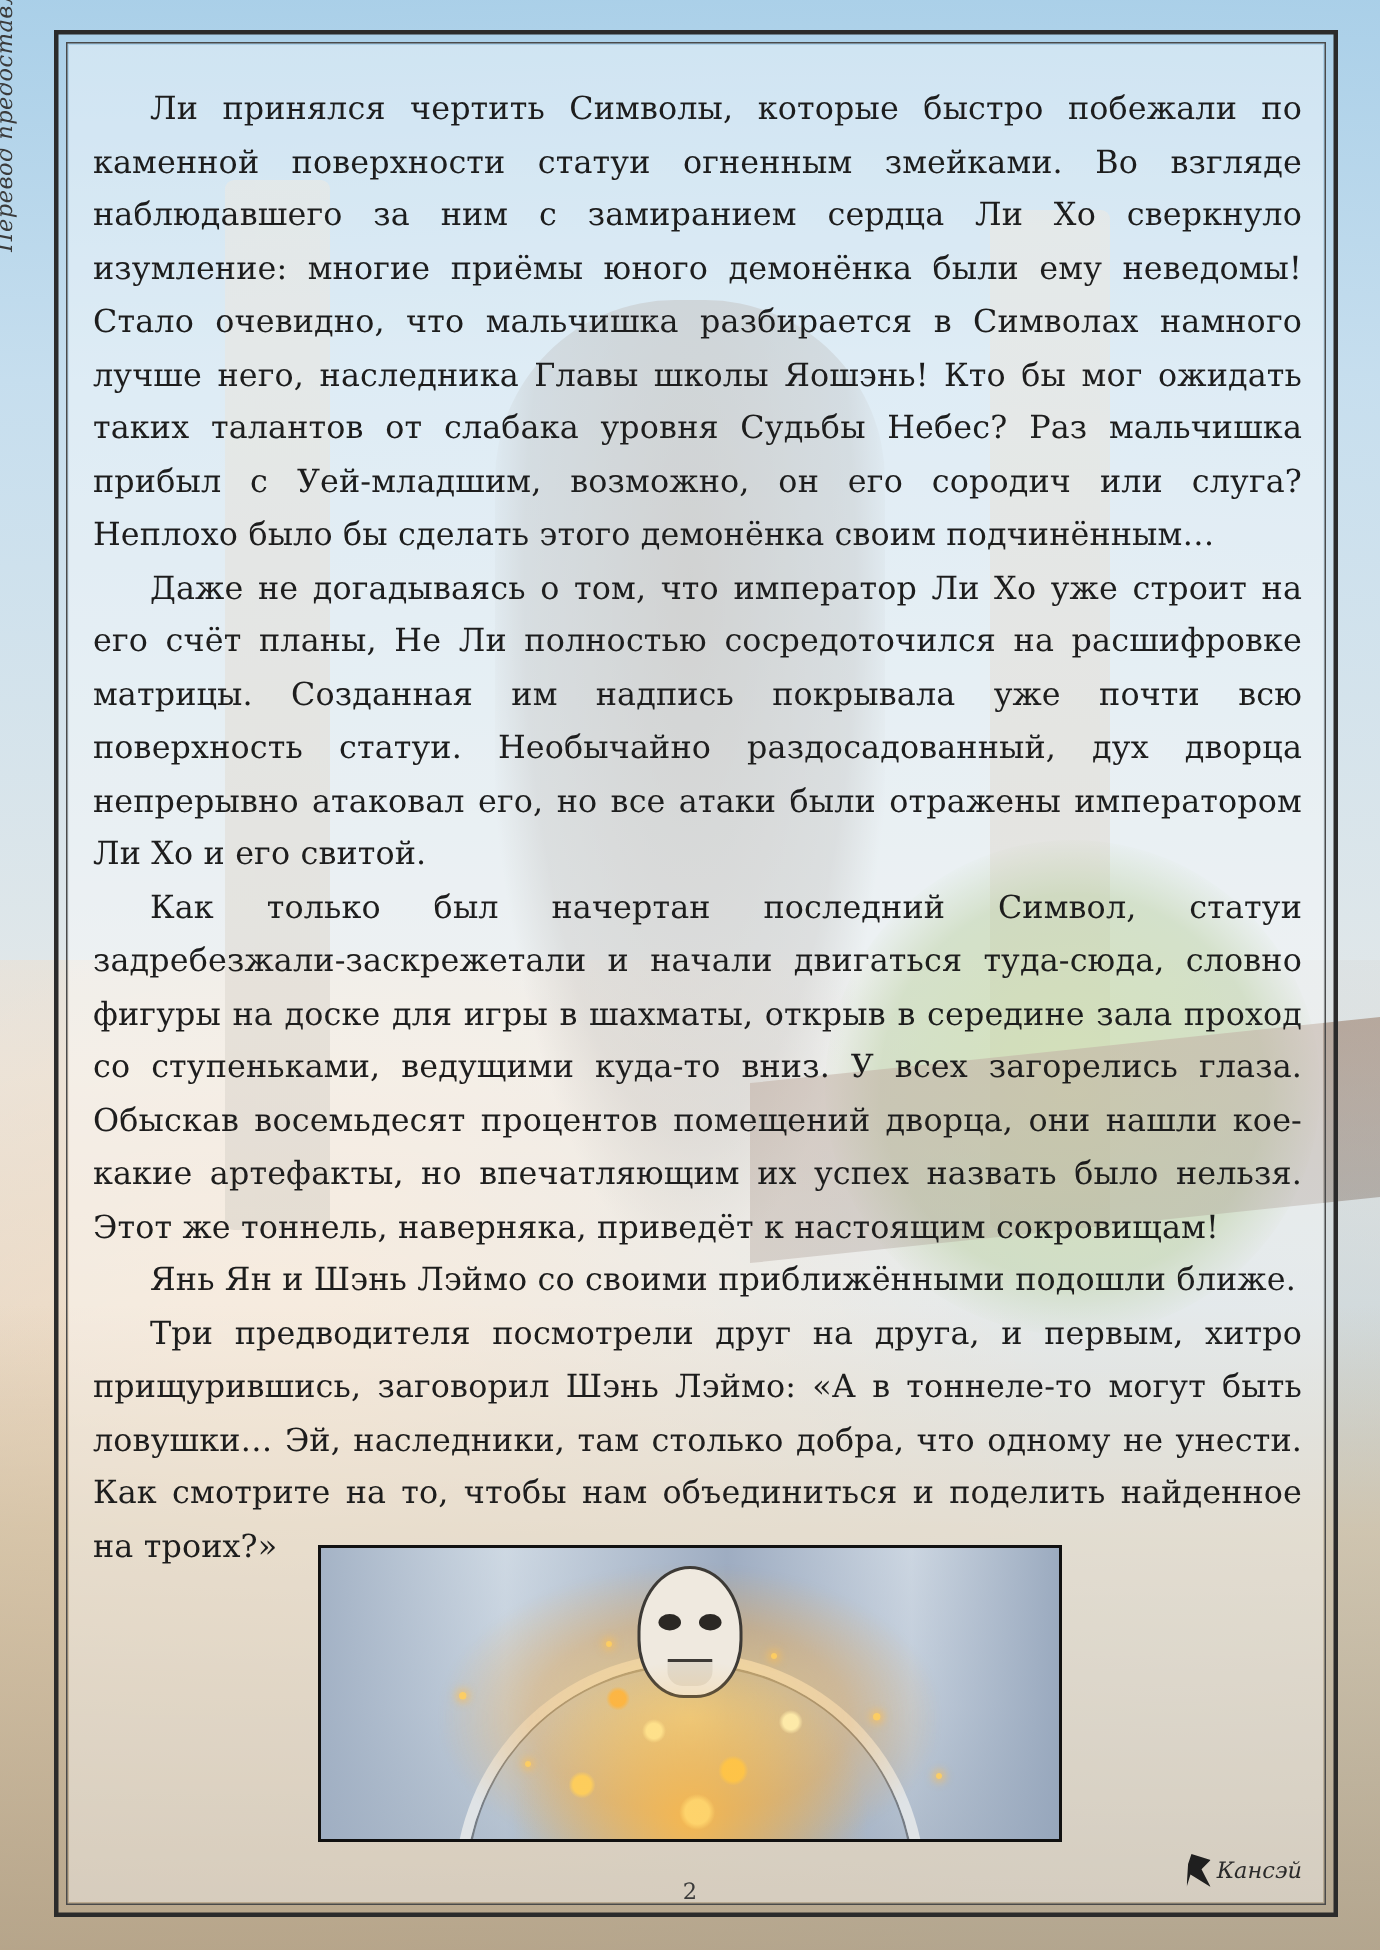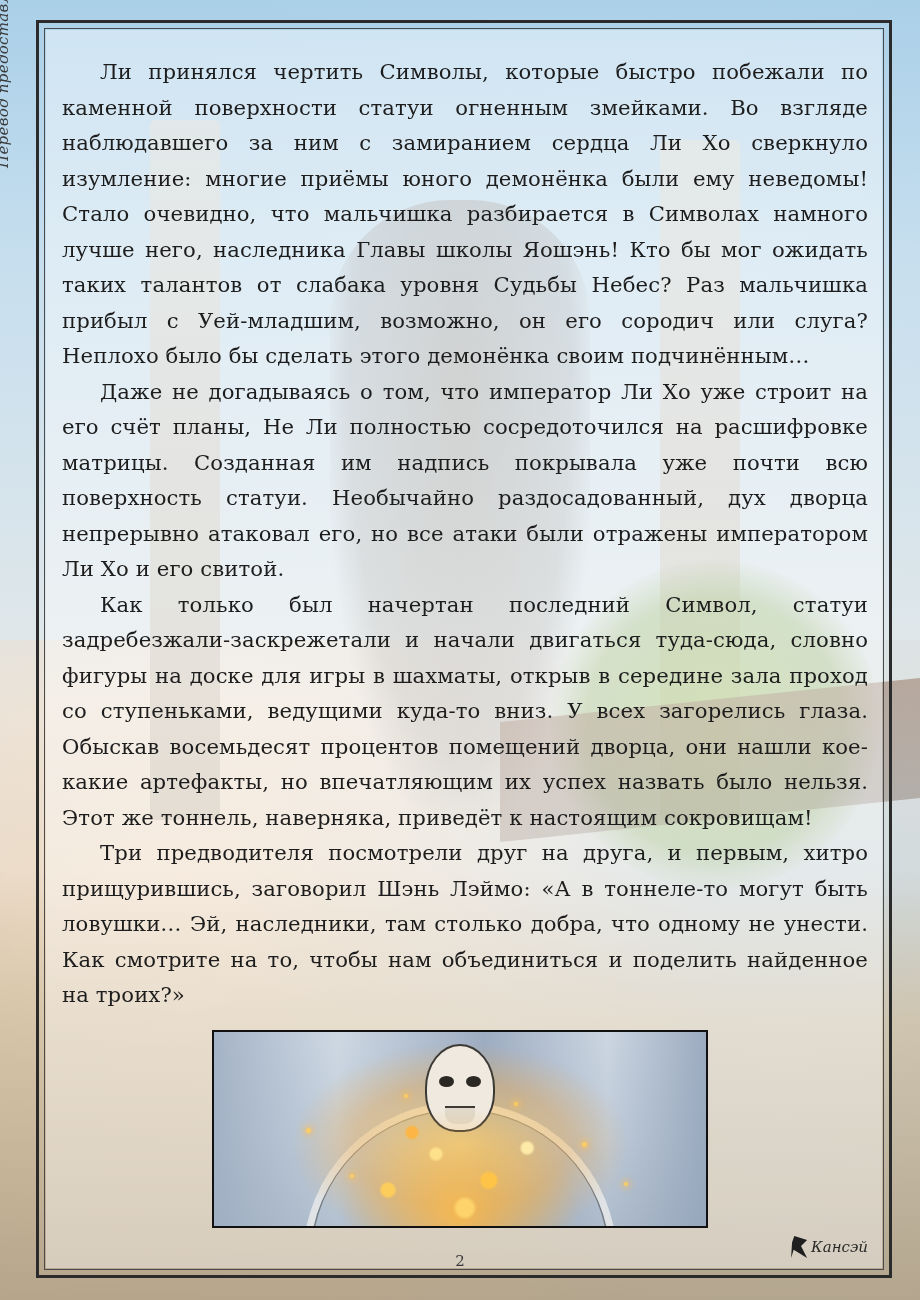--- a/index.html
+++ b/index.html
@@ -266,20 +266,21 @@
 
   <div class="frame-outer"></div>
   <div class="frame-inner"></div>
 
   <div class="side-credit">Перевод предоставляется в рунете бесплатно, ссылка на КАНСЭЙ anIman.org обязательна.</div>
 
   <div class="text-body">
     <p>Ли принялся чертить Символы, которые быстро побежали по каменной поверхности статуи огненным змейками. Во взгляде наблюдавшего за ним с замиранием сердца Ли Хо сверкнуло изумление: многие приёмы юного демонёнка были ему неведомы! Стало очевидно, что мальчишка разбирается в Символах намного лучше него, наследника Главы школы Яошэнь! Кто бы мог ожидать таких талантов от слабака уровня Судьбы Небес? Раз мальчишка прибыл с Уей-младшим, возможно, он его сородич или слуга? Неплохо было бы сделать этого демонёнка своим подчинённым…</p>
     <p>Даже не догадываясь о том, что император Ли Хо уже строит на его счёт планы, Не Ли полностью сосредоточился на расшифровке матрицы. Созданная им надпись покрывала уже почти всю поверхность статуи. Необычайно раздосадованный, дух дворца непрерывно атаковал его, но все атаки были отражены императором Ли Хо и его свитой.</p>
     <p>Как только был начертан последний Символ, статуи задребезжали-заскрежетали и начали двигаться туда-сюда, словно фигуры на доске для игры в шахматы, открыв в середине зала проход со ступеньками, ведущими куда-то вниз. У всех загорелись глаза. Обыскав восемьдесят процентов помещений дворца, они нашли кое-какие артефакты, но впечатляющим их успех назвать было нельзя. Этот же тоннель, наверняка, приведёт к настоящим сокровищам!</p>
+    <p>Янь Ян и Шэнь Лэймо со своими приближёнными подошли ближе.</p>
     <p>Три предводителя посмотрели друг на друга, и первым, хитро прищурившись, заговорил Шэнь Лэймо: «А в тоннеле-то могут быть ловушки… Эй, наследники, там столько добра, что одному не унести. Как смотрите на то, чтобы нам объединиться и поделить найденное на троих?»</p>
   </div>
 
   <div class="illus">
     <div class="wall"></div>
     <div class="arc"></div>
     <div class="glow"></div>
     <div class="skull">
       <div class="eye l"></div>
       <div class="eye r"></div>

